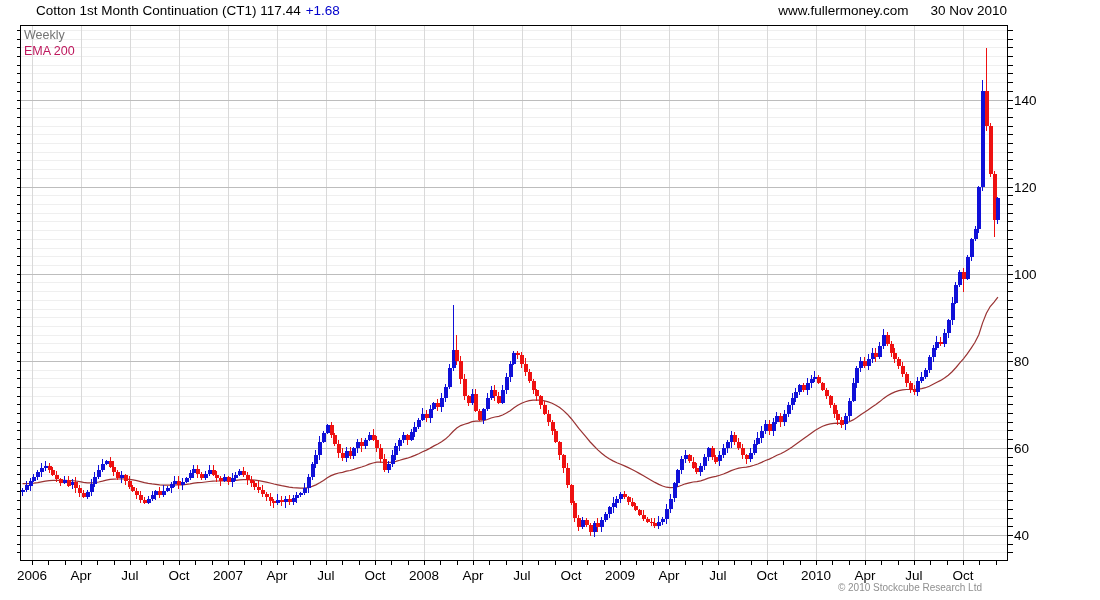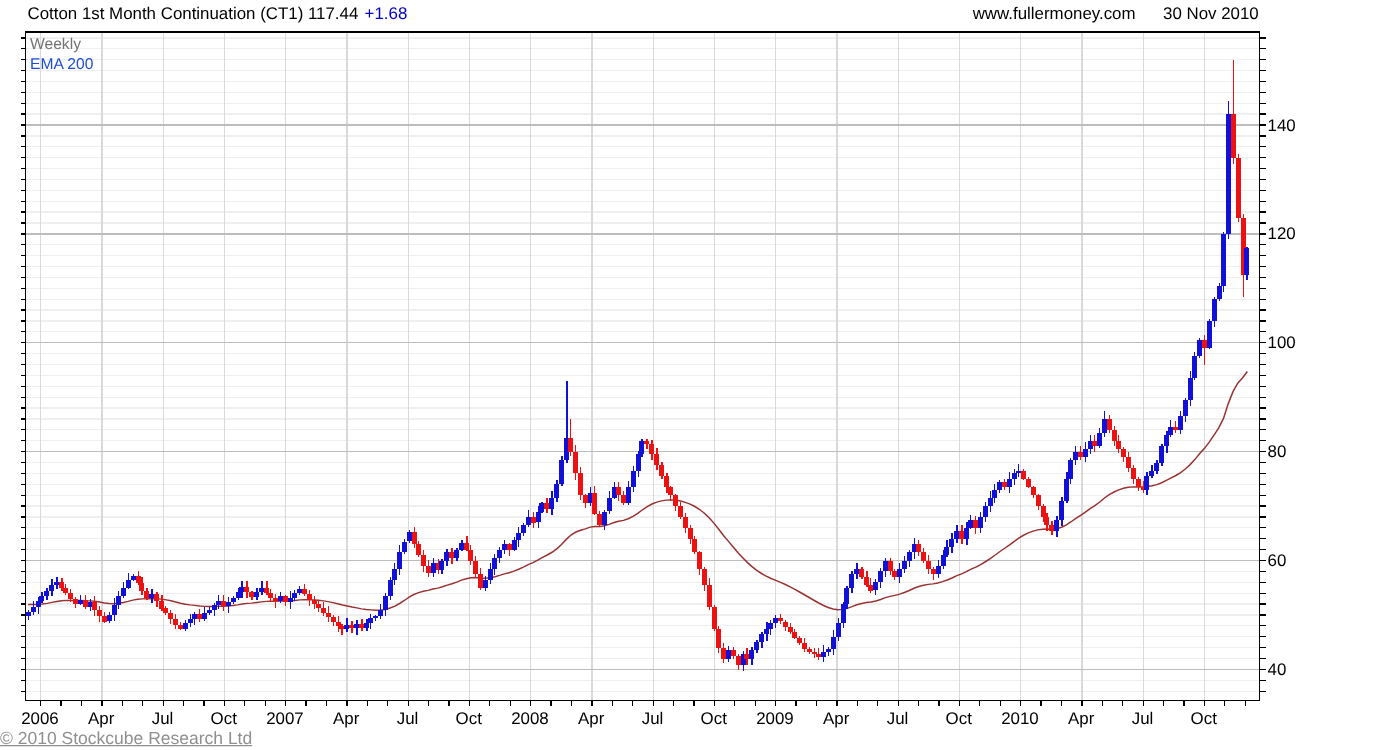--- a/index.html
+++ b/index.html
@@ -1,27 +1,27 @@
 <!DOCTYPE html>
 <html><head>
 <meta charset="utf-8">
 <style>
   html,body{margin:0;padding:0;background:#ffffff;}
   .screen{
     position:relative;width:1100px;height:600px;background:#ffffff;overflow:hidden;
     font-family:"Liberation Sans","DejaVu Sans",sans-serif;
   }
-  .title-bar{position:absolute;left:22px;top:3px;font-size:13.5px;color:#000;white-space:nowrap;}
+  .title-bar{position:absolute;left:36px;top:3px;font-size:13.5px;color:#000;white-space:nowrap;}
   .title-bar .chg{color:#0000cc;margin-left:5px;}
   .top-right{position:absolute;left:0;top:3px;width:1007px;text-align:right;font-size:13.5px;color:#000;white-space:nowrap;}
   .top-right .site{margin-right:22px;margin-top:40px;}
   .legend{position:absolute;left:24px;font-size:12.5px;white-space:nowrap;}
   .legend.weekly{top:28px;color:#737373;}
-  .legend.ema{top:44px;color:#1d4ed8;}
-  .copyright{position:absolute;top:582px;left:0;width:982px;text-align:left;font-size:14px;color:#8f8f8f;white-space:nowrap;text-decoration:underline;}
+  .legend.ema{top:44px;color:#be185d;}
+  .copyright{position:absolute;top:582px;left:0;width:982px;text-align:right;font-size:10px;color:#8f8f8f;white-space:nowrap;}
   svg{position:absolute;left:0;top:0;}
 </style>
 </head>
 <body>
 
 <div class="screen">
 
   <svg id="chart" width="1100" height="600">
       <line x1="20.5" y1="552.92" x2="1007.5" y2="552.92" stroke="#efefef" stroke-width="1" shape-rendering="crispEdges"></line>
       <line x1="20.5" y1="544.21" x2="1007.5" y2="544.21" stroke="#efefef" stroke-width="1" shape-rendering="crispEdges"></line>

